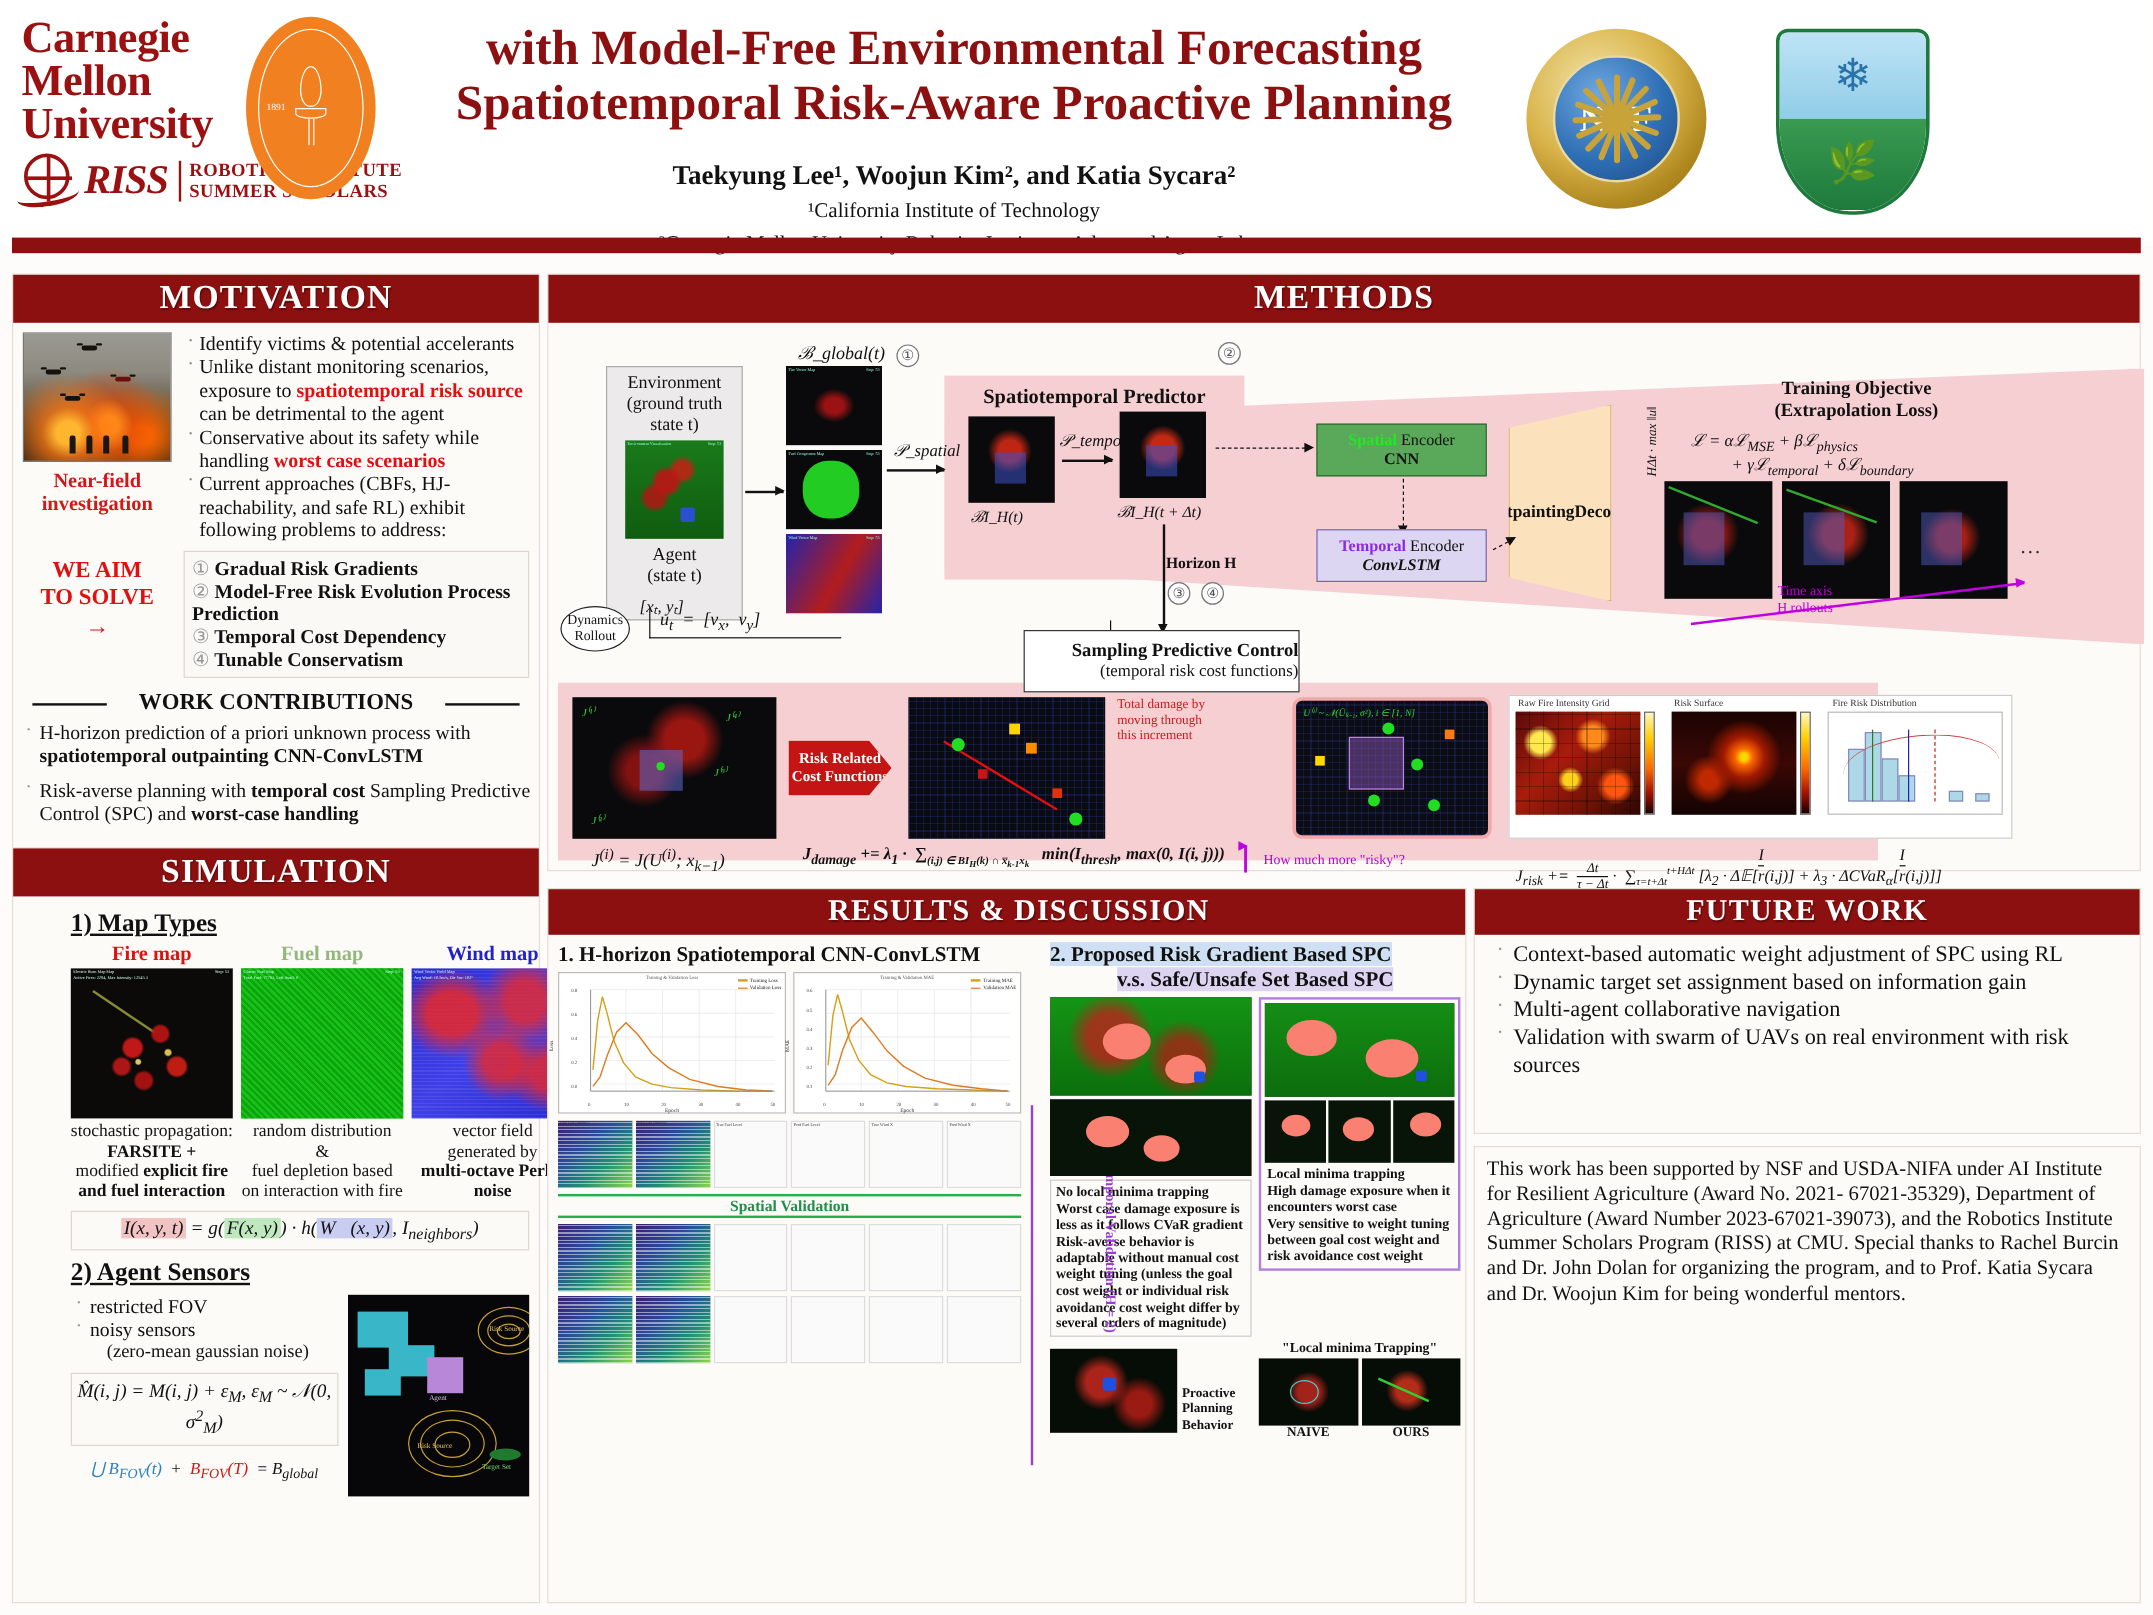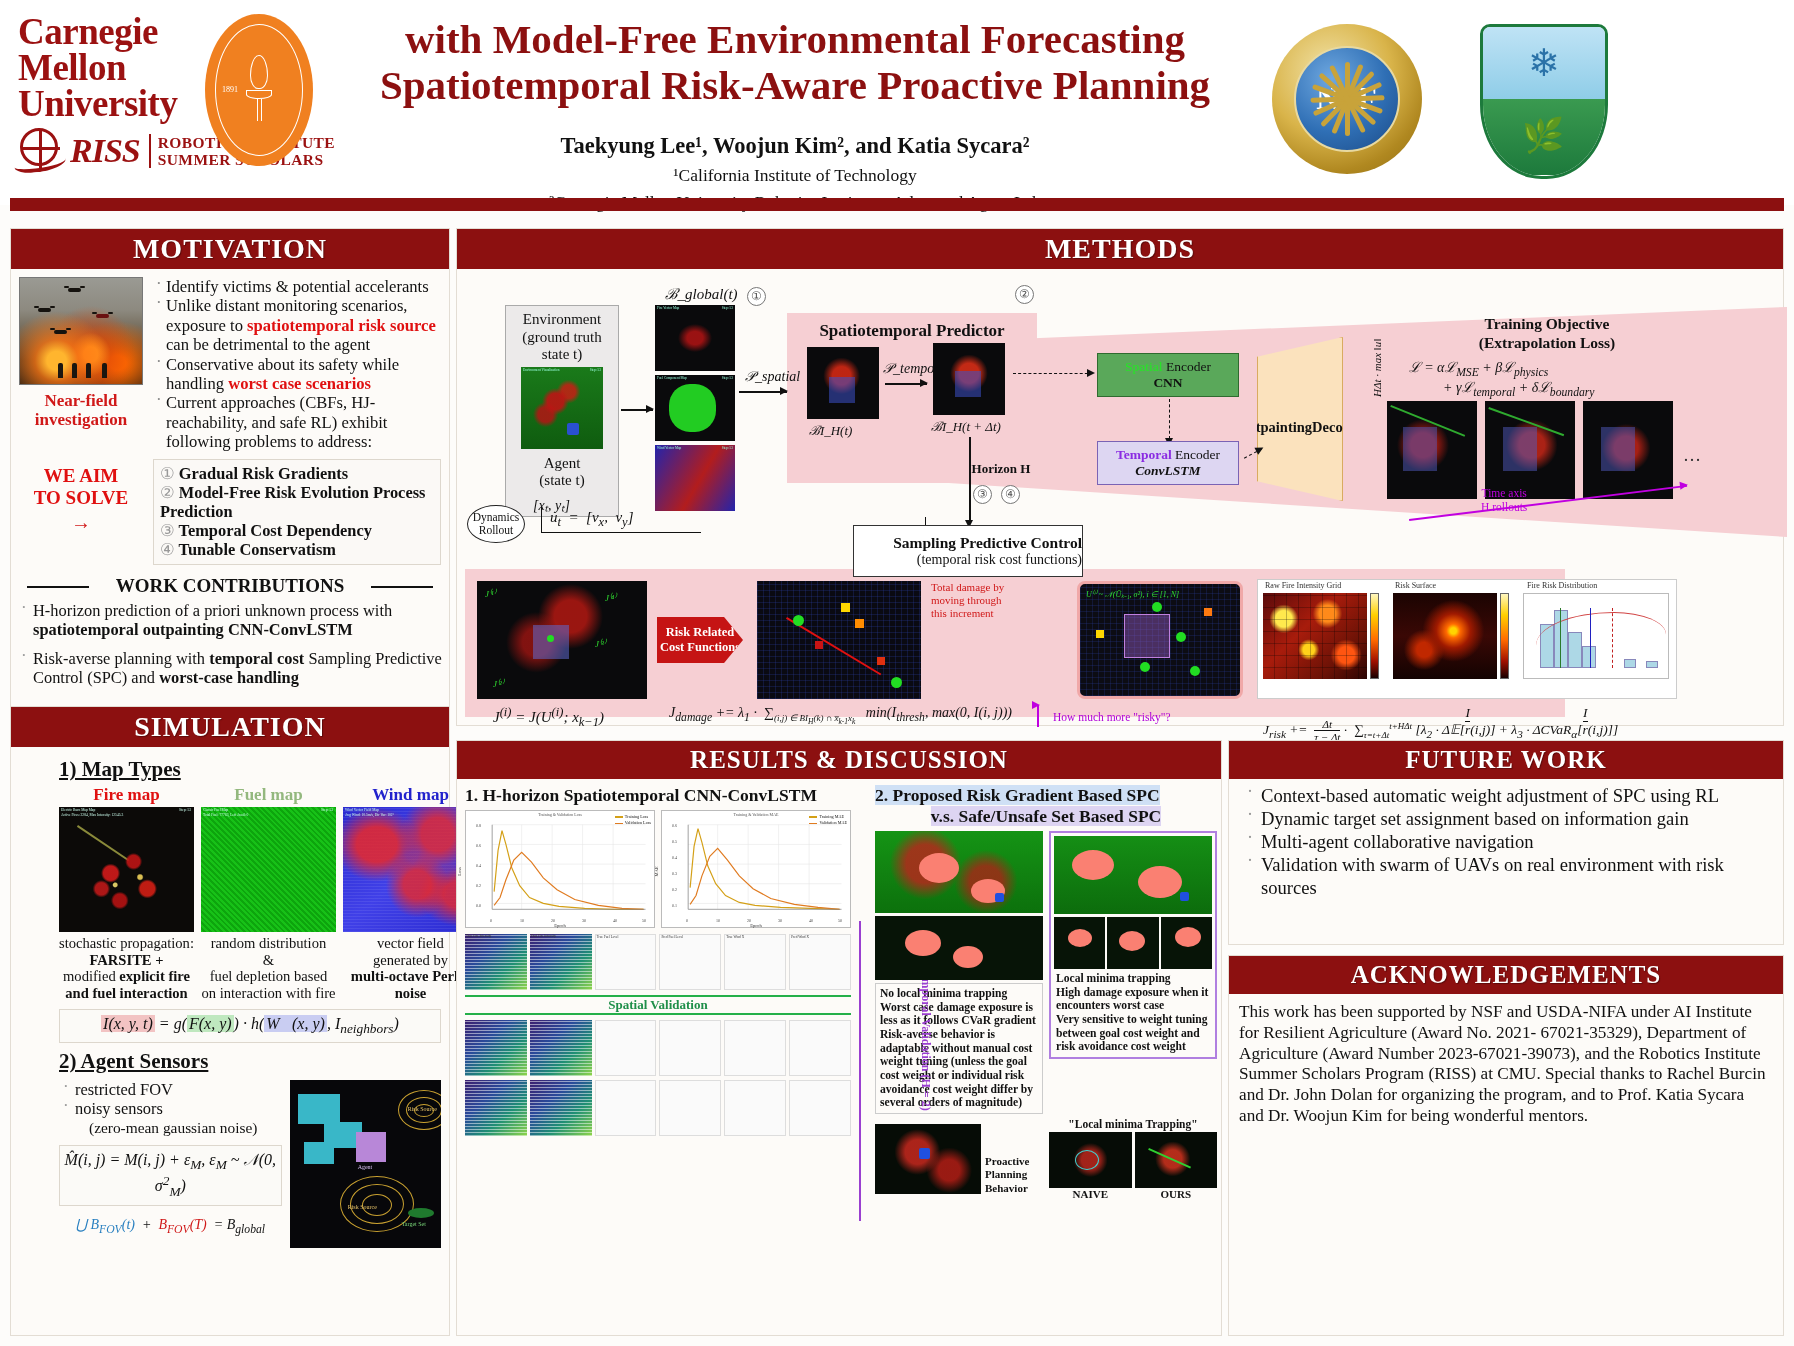--- a/index.html
+++ b/index.html
@@ -499,21 +499,21 @@
     <div class="lbl-i" style="left:426px;top:92px;">𝒫_temporal</div>
     <div class="mini" style="left:476px;top:74px;width:72px;height:72px;">
       <div style="position:absolute;inset:0;background:radial-gradient(circle at 50% 42%, rgba(215,45,22,.9) 0 18%, transparent 34%);"></div>
       <div style="position:absolute;left:22px;top:28px;width:26px;height:26px;background:rgba(60,80,200,.55);"></div>
     </div>
     <div class="lbl-i" style="left:474px;top:148px;font-size:13px;">ℬI_H(t + Δt)</div>
     <div class="lbl-b" style="left:494px;top:192px;width:100px;font-size:13px;">Horizon H</div>
 
     <div class="arrow-d" style="left:556px;top:104px;width:80px;"></div>
     <div class="encbox enc-spatial" style="left:640px;top:84px;width:142px;height:44px;">
-      <div><span style="color:#26e626;font-weight:normal;">Spatial</span><span> Encoder</span></div>
+      <div><span style="color:#26e626;font-weight:bold;">Spatial</span><span> Encoder</span></div>
       <div style="font-weight:bold;">CNN</div>
     </div>
     <div class="arrow-vd" style="left:712px;top:130px;height:40px;"></div>
     <div class="encbox enc-temporal" style="left:640px;top:172px;width:142px;height:44px;">
       <div><span style="color:#8a2be2;font-weight:bold;">Temporal</span><span> Encoder</span></div>
       <div style="font-weight:bold;font-style:italic;">ConvLSTM</div>
     </div>
     <div class="outpaint" style="left:800px;top:68px;width:86px;height:164px;"><br>      OutpaintingDecoder<br>    </div>
     <div class="arrow-d" style="left:786px;top:184px;width:20px;transform:rotate(-28deg);"></div>
 
@@ -570,21 +570,21 @@
         repeating-linear-gradient(90deg, rgba(40,60,160,.28) 0 1px, transparent 1px 6px);"></div>
       <div style="position:absolute;left:84px;top:22px;width:9px;height:9px;background:#ffd700;"></div>
       <div style="position:absolute;left:98px;top:38px;width:9px;height:9px;background:#ff8c00;"></div>
       <div style="position:absolute;left:58px;top:60px;width:8px;height:8px;background:#c81414;"></div>
       <div style="position:absolute;left:120px;top:76px;width:8px;height:8px;background:#e03010;"></div>
       <div style="position:absolute;left:30px;top:36px;width:110px;height:2px;background:#e01010;transform:rotate(31deg);transform-origin:0 0;"></div>
       <div style="position:absolute;left:134px;top:96px;width:11px;height:11px;background:#22dd22;border-radius:50%;"></div>
       <div style="position:absolute;left:36px;top:34px;width:11px;height:11px;background:#22dd22;border-radius:50%;"></div>
     </div>
     <div style="position:absolute;left:474px;top:312px;color:#d01818;font-size:11px;line-height:1.2;">Total damage by<br>moving through<br>this increment</div>
-    <div class="eq-s" style="left:212px;top:436px;font-size:14px;">
+    <div class="eq-s" style="left:212px;top:436px;font-size:14px;font-weight:bold;">
       J<sub>damage</sub> += λ<sub>1</sub> · &nbsp;∑<sub style="font-size:9px;">(i,j) ∈ BI<sub>H</sub>(k) ∩ x̅<sub>k-1</sub>x<sub>k</sub></sub> &nbsp; min(I<sub>thresh</sub>, max(0, I(i, j)))
     </div>
 
     <div class="mini" style="left:620px;top:312px;width:166px;height:118px;background:#0c0c14;border:3px solid #f0a8a8;border-radius:8px;">
       <div style="position:absolute;inset:0;background:
         repeating-linear-gradient(0deg, rgba(40,60,160,.25) 0 1px, transparent 1px 6px),
         repeating-linear-gradient(90deg, rgba(40,60,160,.25) 0 1px, transparent 1px 6px);"></div>
       <div style="position:absolute;left:44px;top:30px;width:46px;height:44px;background:rgba(150,90,190,.45);border:1px solid #c080e0;"></div>
       <div style="position:absolute;left:72px;top:18px;width:10px;height:10px;background:#22dd22;border-radius:50%;"></div>
       <div style="position:absolute;left:96px;top:48px;width:10px;height:10px;background:#22dd22;border-radius:50%;"></div>
@@ -854,15 +854,14 @@
   <div class="sec-head">FUTURE WORK</div>
   <ul class="fw-list">
     <li>Context-based automatic weight adjustment of SPC using RL</li>
     <li>Dynamic target set assignment based on information gain</li>
     <li>Multi-agent collaborative navigation</li>
     <li>Validation with swarm of UAVs on real environment with risk sources</li>
   </ul>
 </div>
 
 <div class="panel" id="ack">
-  <div class="sec-head">ACKNOWLEDGEMENTS</div>
   <div class="ack-body">This work has been supported by NSF and USDA-NIFA under AI Institute for Resilient Agriculture (Award No. 2021- 67021-35329), Department of Agriculture (Award Number 2023-67021-39073), and the Robotics Institute Summer Scholars Program (RISS) at CMU. Special thanks to Rachel Burcin and Dr. John Dolan for organizing the program, and to Prof. Katia Sycara and Dr. Woojun Kim for being wonderful mentors.</div>
 </div>
 
 </body></html>

